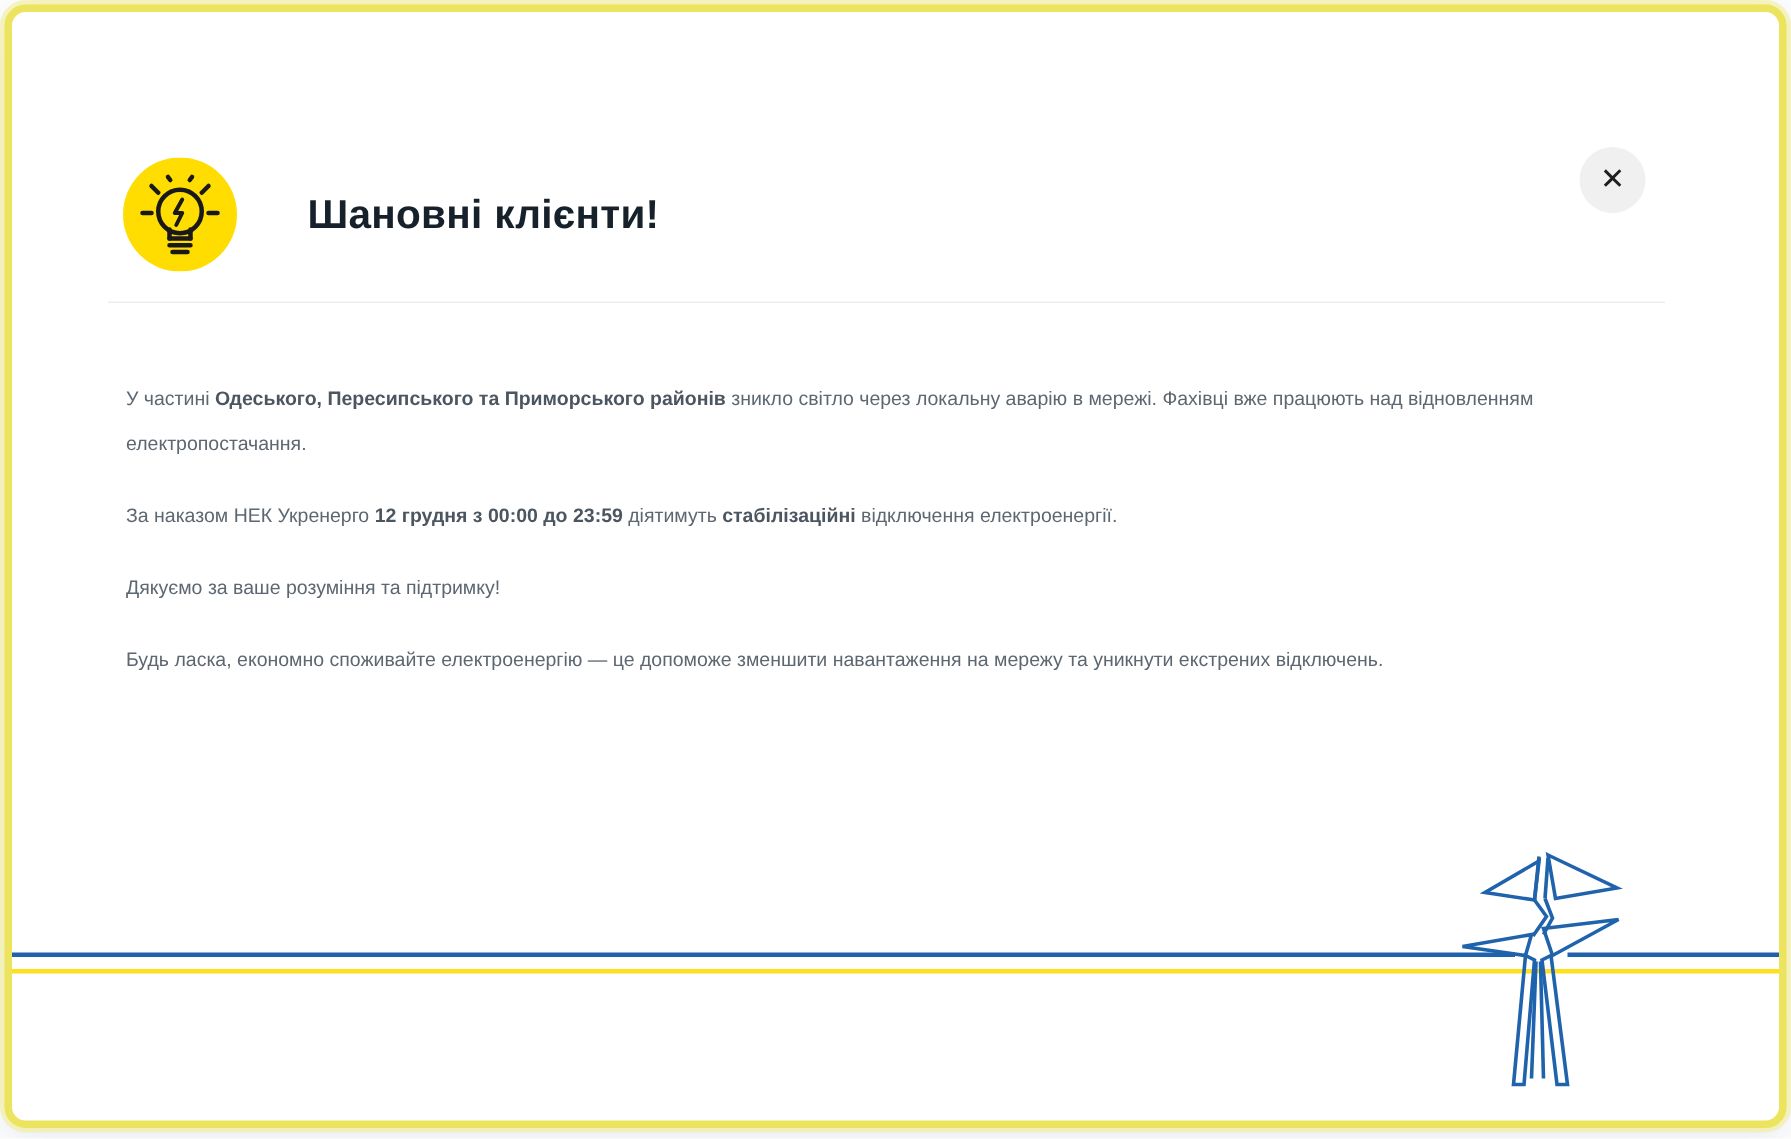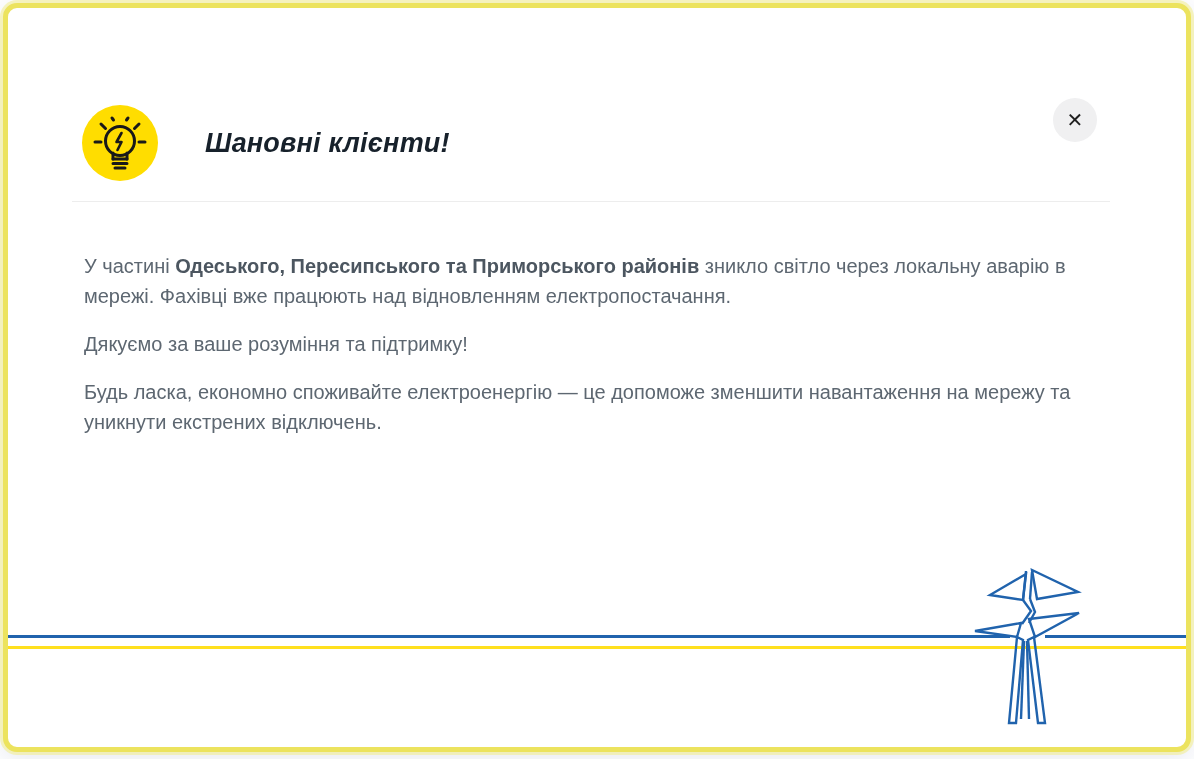--- a/index.html
+++ b/index.html
@@ -12,21 +12,20 @@
     position:absolute;left:3px;top:3px;width:1178px;height:739px;
     background:#fff;
     border:5px solid var(--border_yellow,#ece35e);
     border-radius:14px;
     box-shadow:0 0 0 3px rgba(243,236,140,.55), 0 6px 22px rgba(40,70,130,.10);
     overflow:hidden;
   }
   .header{
     display:flex;align-items:center;
     margin:97px 0 0 74px;
-    font-style:italic;
   }
   .bulb-wrap{width:76px;height:76px;flex:0 0 auto;}
   .modal-title{
     margin:0 0 0 47px;
     font-size:27px;font-weight:700;letter-spacing:.2px;
     color:var(--title_color,#17212b);
   }
   .close-btn{
     position:absolute;top:90px;right:89px;
     width:44px;height:44px;border-radius:50%;
@@ -36,21 +35,21 @@
   }
   .close-btn span{
     font-size:20px;line-height:1;color:#1e1e1e;font-weight:400;
   }
   .divider{
     border:none;height:1px;background:#ededed;
     margin:20px 76px 0 64px;
   }
   .notice-body{
     padding:49px 92px 0 76px;
-    font-size:20px;line-height:30px;
+    font-size:13px;line-height:30px;
     color:var(--body_color,#5d6771);
   }
   .notice-body p{margin:0 0 18px 0;}
   .notice-body strong{font-weight:700;color:var(--bold_color,#4c5660);}
   .line{position:absolute;height:3px;}
   .blue-left{left:0;top:627px;width:1002px;background:var(--pylon_blue,#2063ad);}
   .blue-right{left:1037px;right:0;top:627px;background:var(--pylon_blue,#2063ad);}
   .yellow-line{left:0;right:0;top:638px;background:var(--line_yellow,#ffe01e);}
   .pylon{
     position:absolute;left:958px;top:559px;width:120px;height:165px;
@@ -87,20 +86,21 @@
         <path class="ray" d="M46,13 L44.5,15"></path>
       </svg>
     </div>
     <h1 class="modal-title">Шановні клієнти!</h1>
   </div>
 
   <hr class="divider">
 
   <div class="notice-body">
       <p><span>У частині </span><strong>Одеського, Пересипського та Приморського районів</strong><span> зникло світло через локальну аварію в мережі. Фахівці вже працюють над відновленням електропостачання.</span></p>
+      <p><span>За наказом НЕК Укренерго </span><strong>12 грудня з 00:00 до 23:59</strong><span> діятимуть </span><strong>стабілізаційні</strong><span> відключення електроенергії.</span></p>
       <p><span>Дякуємо за ваше розуміння та підтримку!</span></p>
       <p><span>Будь ласка, економно споживайте електроенергію — це допоможе зменшити навантаження на мережу та уникнути екстрених відключень.</span></p>
     </div>
 
   <div class="line blue-left"></div>
   <div class="line blue-right"></div>
   <div class="line yellow-line"></div>
 
   <svg class="pylon" viewBox="0 0 120 165" aria-hidden="true">
 

